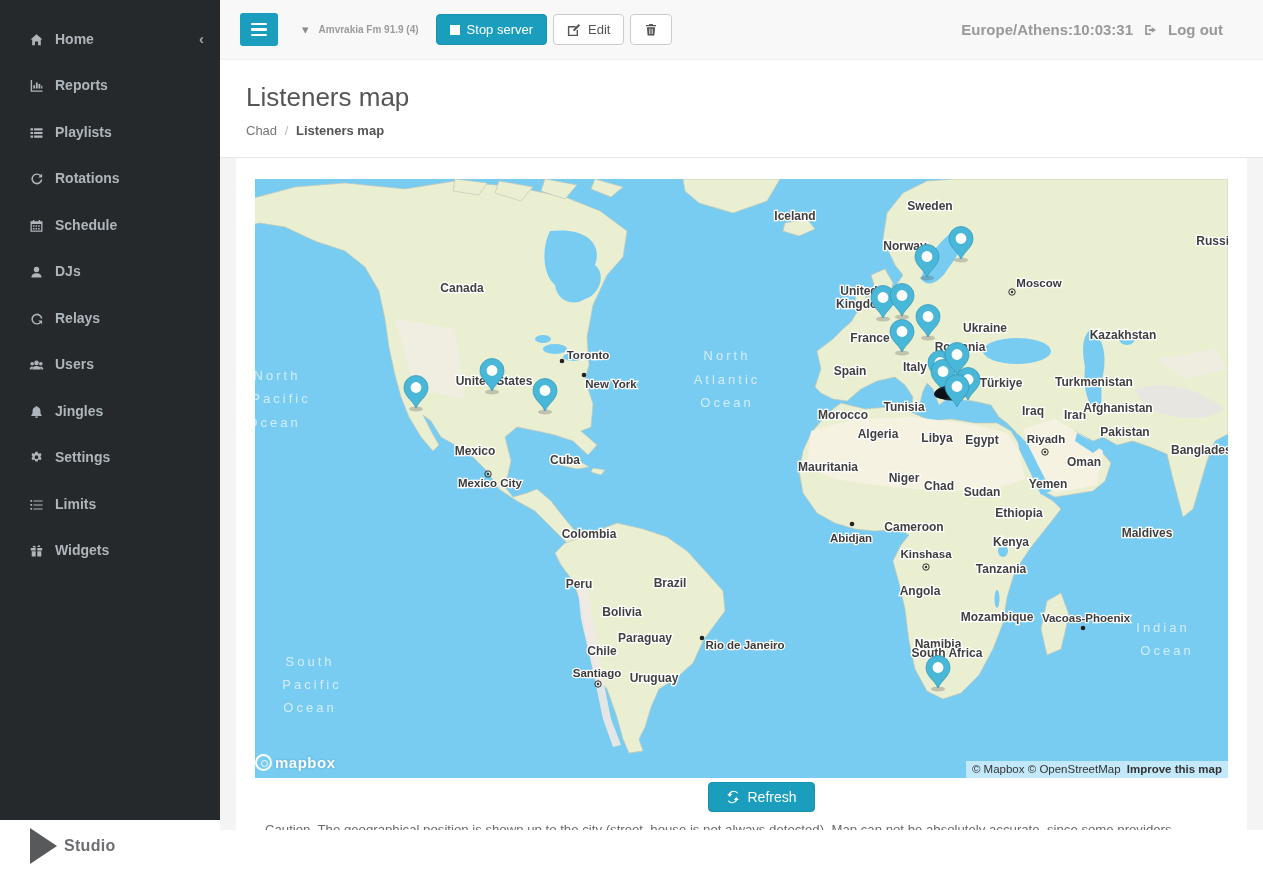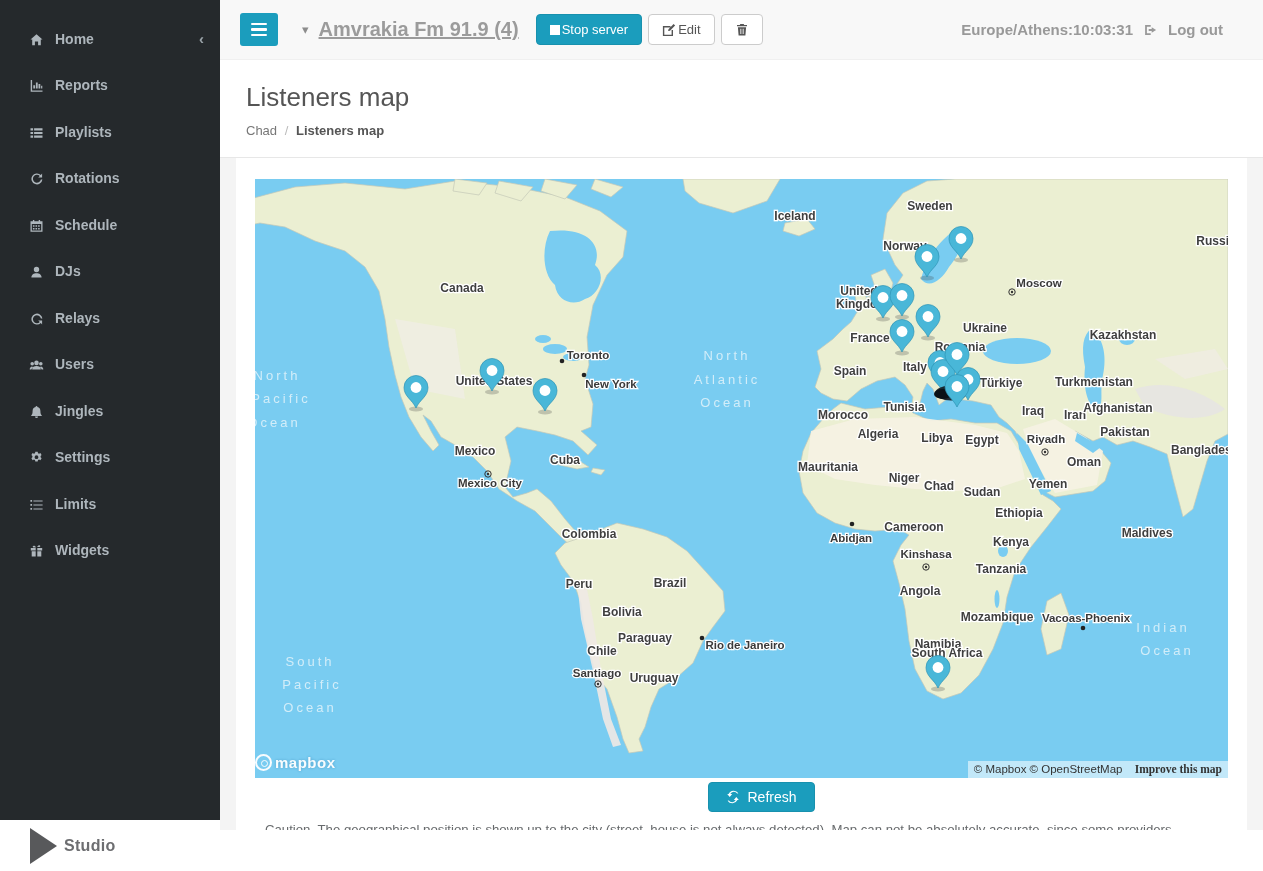--- a/index.html
+++ b/index.html
@@ -23,22 +23,22 @@
     border-bottom:18px solid transparent;margin-right:7px;}
   .studio-txt{font-size:16px;font-weight:bold;color:#6d6e71;letter-spacing:.3px;}
   
   .main-col{flex:1;display:flex;flex-direction:column;min-width:0;}
   .topbar{height:60px;background:var(--topbar_bg);display:flex;align-items:center;
     border-bottom:1px solid #f0f0f0;padding:0 40px 0 20px;}
   .burger{width:38px;height:33px;background:var(--accent);border:none;border-radius:3px;
     display:flex;flex-direction:column;justify-content:center;align-items:center;gap:3px;cursor:pointer;}
   .burger .bar{width:16px;height:2.5px;background:#fff;border-radius:1px;}
   .caret{color:#8c8c8c;font-size:13px;margin-left:24px;cursor:pointer;}
-  .station{margin-left:10px;font-size:20px;font-weight:bold;color:#9b9b9b;text-decoration:underline;}
-  .btn{display:inline-flex;align-items:center;gap:2px;height:31px;padding:0 13px;
+  .station{margin-left:10px;font-size:10px;font-weight:bold;color:#9b9b9b;}
+  .btn{display:inline-flex;align-items:center;gap:7px;height:31px;padding:0 13px;
     border-radius:4px;font-size:13px;cursor:pointer;border:1px solid transparent;
     font-family:"Liberation Sans",sans-serif;}
   .btn-teal{background:var(--accent);color:#fff;border-color:#1891ae;margin-left:17px;}
   .btn-white{background:#fff;color:#555;border-color:#ccc;margin-left:6px;}
   .btn svg{display:block;}
   .stop-sq{width:10px;height:10px;background:#fff;display:inline-block;}
   .top-right{margin-left:auto;display:flex;align-items:center;gap:10px;color:#999;
     font-size:15px;font-weight:bold;}
   .top-right svg{fill:#999;}
   .logout-lbl{cursor:pointer;}
@@ -51,21 +51,21 @@
   .crumbs .cur{color:#555;}
   
   .content-wrap{height:673px;background:#f4f4f4;border-top:1px solid #e7e7e7;
     padding:0 16px;overflow:hidden;}
   .box{background:#fff;height:100%;padding:21px 19px 0 19px;}
   .map-wrap{position:relative;width:973px;height:599px;background:var(--ocean);overflow:hidden;}
   .map-wrap svg{position:absolute;left:0;top:0;}
   .attribution{position:absolute;right:0;bottom:0;height:17px;line-height:17px;
     background:rgba(255,255,255,.55);padding:0 6px;font-size:11.5px;color:#333;}
   .attribution a{color:#333;text-decoration:none;cursor:pointer;}
-  .attribution .improve{font-weight:bold;margin-left:9px;font-family:Liberation Serif, serif;}
+  .attribution .improve{font-weight:bold;margin-left:3px;}
   .mb-logo{position:absolute;left:0;bottom:7px;display:flex;align-items:center;opacity:.95;cursor:pointer;}
   .mb-circ{width:17px;height:17px;border:2px solid #fff;border-radius:50%;position:relative;margin-right:3px;}
   .mb-circ:after{content:"";position:absolute;left:4px;top:4px;width:5px;height:5px;
     border:1.5px solid #fff;border-radius:50%;}
   .mb-word{color:#fff;font-size:15px;font-weight:bold;letter-spacing:.5px;
     text-shadow:0 0 3px rgba(40,120,170,.55);}
   .refresh-row{display:flex;justify-content:center;margin-top:4px;}
   .btn-refresh{background:var(--accent);color:#fff;border:1px solid #1891ae;height:30px;
     padding:0 17px;font-size:14px;border-radius:4px;display:inline-flex;align-items:center;gap:7px;cursor:pointer;margin-left:40px;}
   .caution{margin-top:9px;font-size:13.2px;color:#676a6c;line-height:17px;height:13px;

